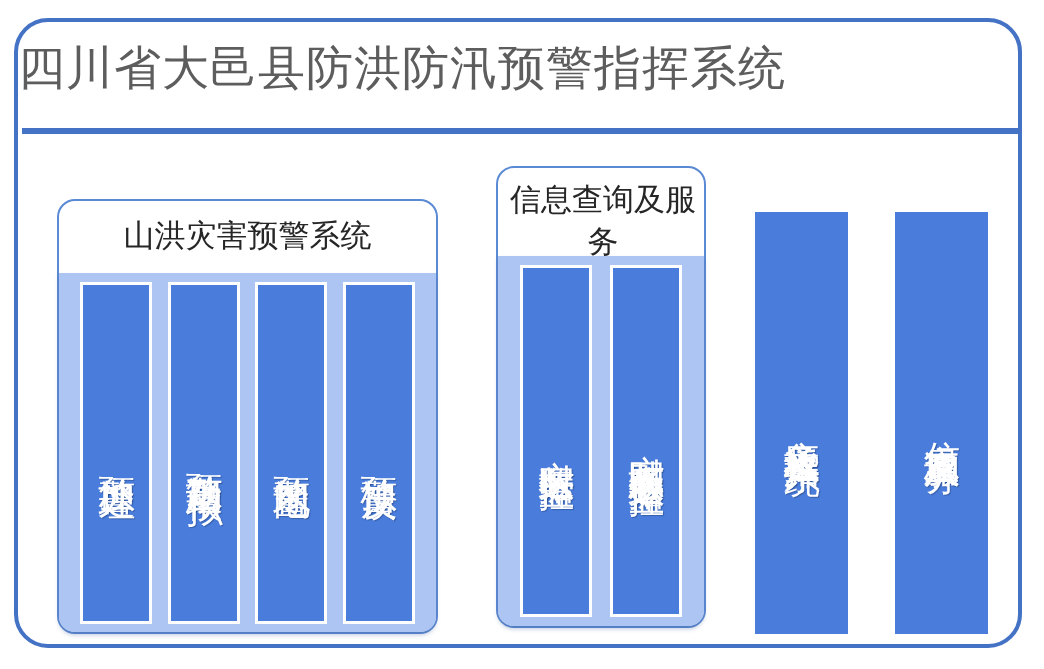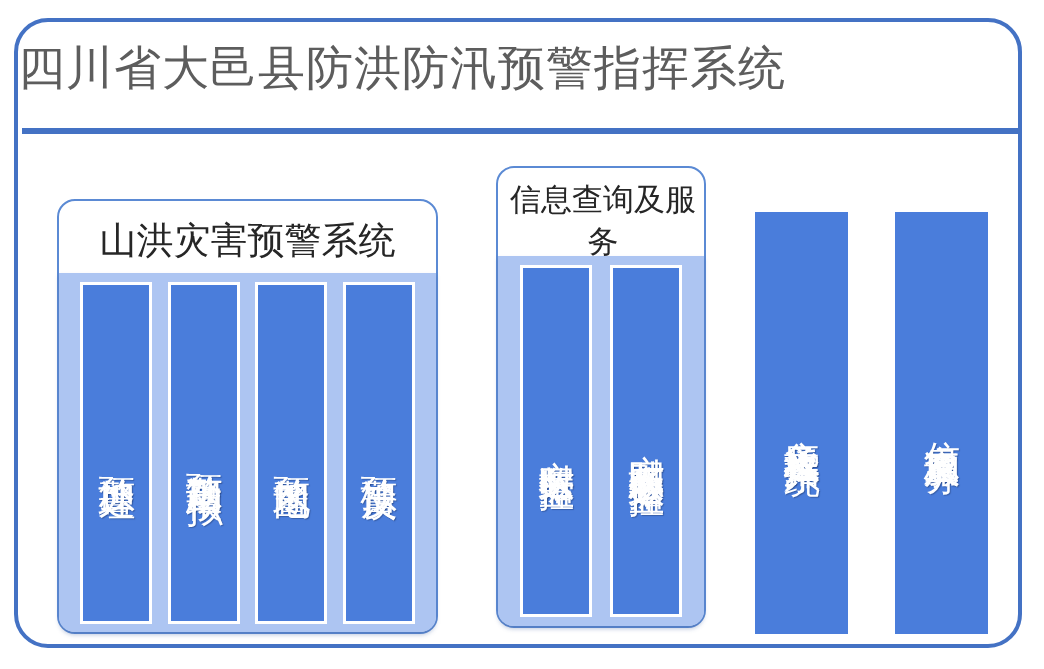--- a/index.html
+++ b/index.html
@@ -102,22 +102,22 @@
   }
 
   
   #panel-warning {
     left: 39px;
     top: 177px;
     width: 381px;
     height: 435px;
   }
   #panel-warning .panel-title {
-    top: 20px;
-    font-size: 37px;
+    top: 14px;
+    font-size: 31px;
     line-height: 40px;
   }
   #panel-warning .panel-body {
     left: 0;
     top: 72px;
     width: 377px;
     height: 359px;
     border-radius: 0 0 15px 15px;
     justify-content: space-evenly;
     padding: 0 6px;

